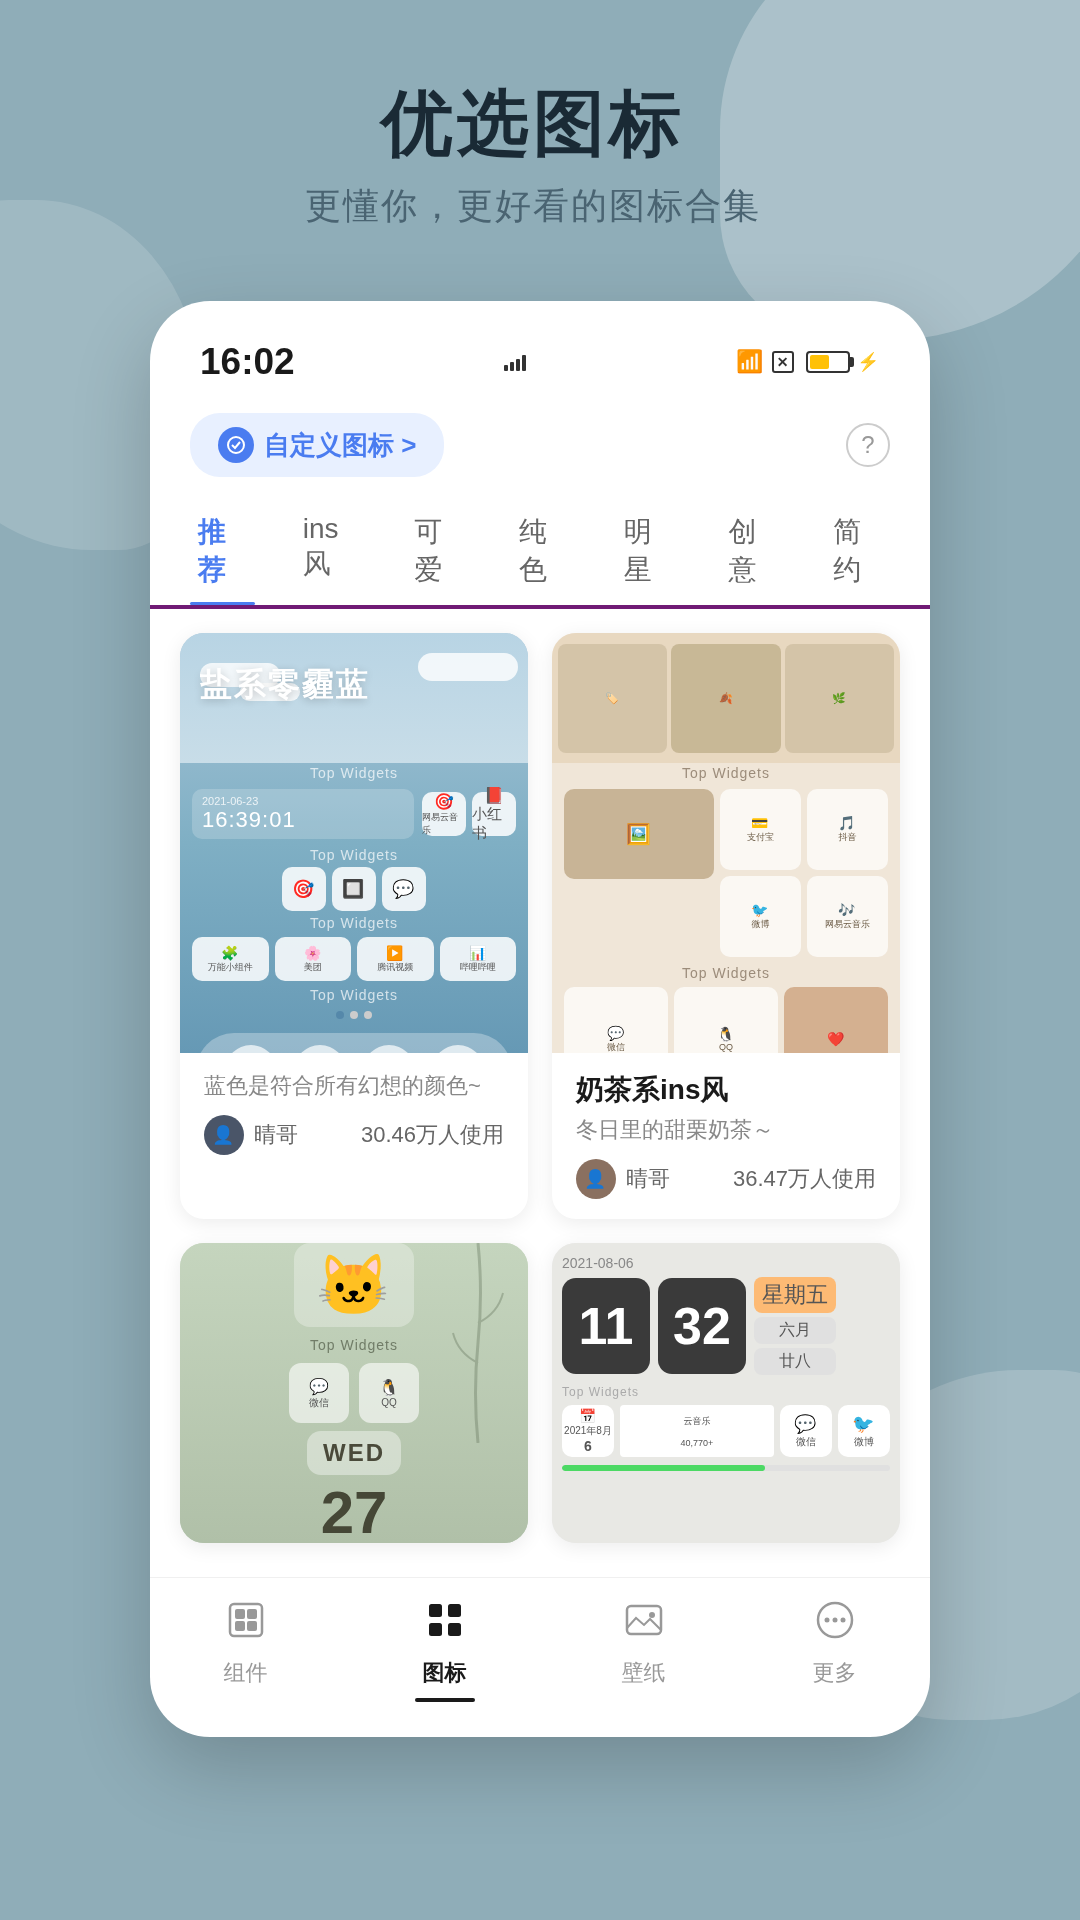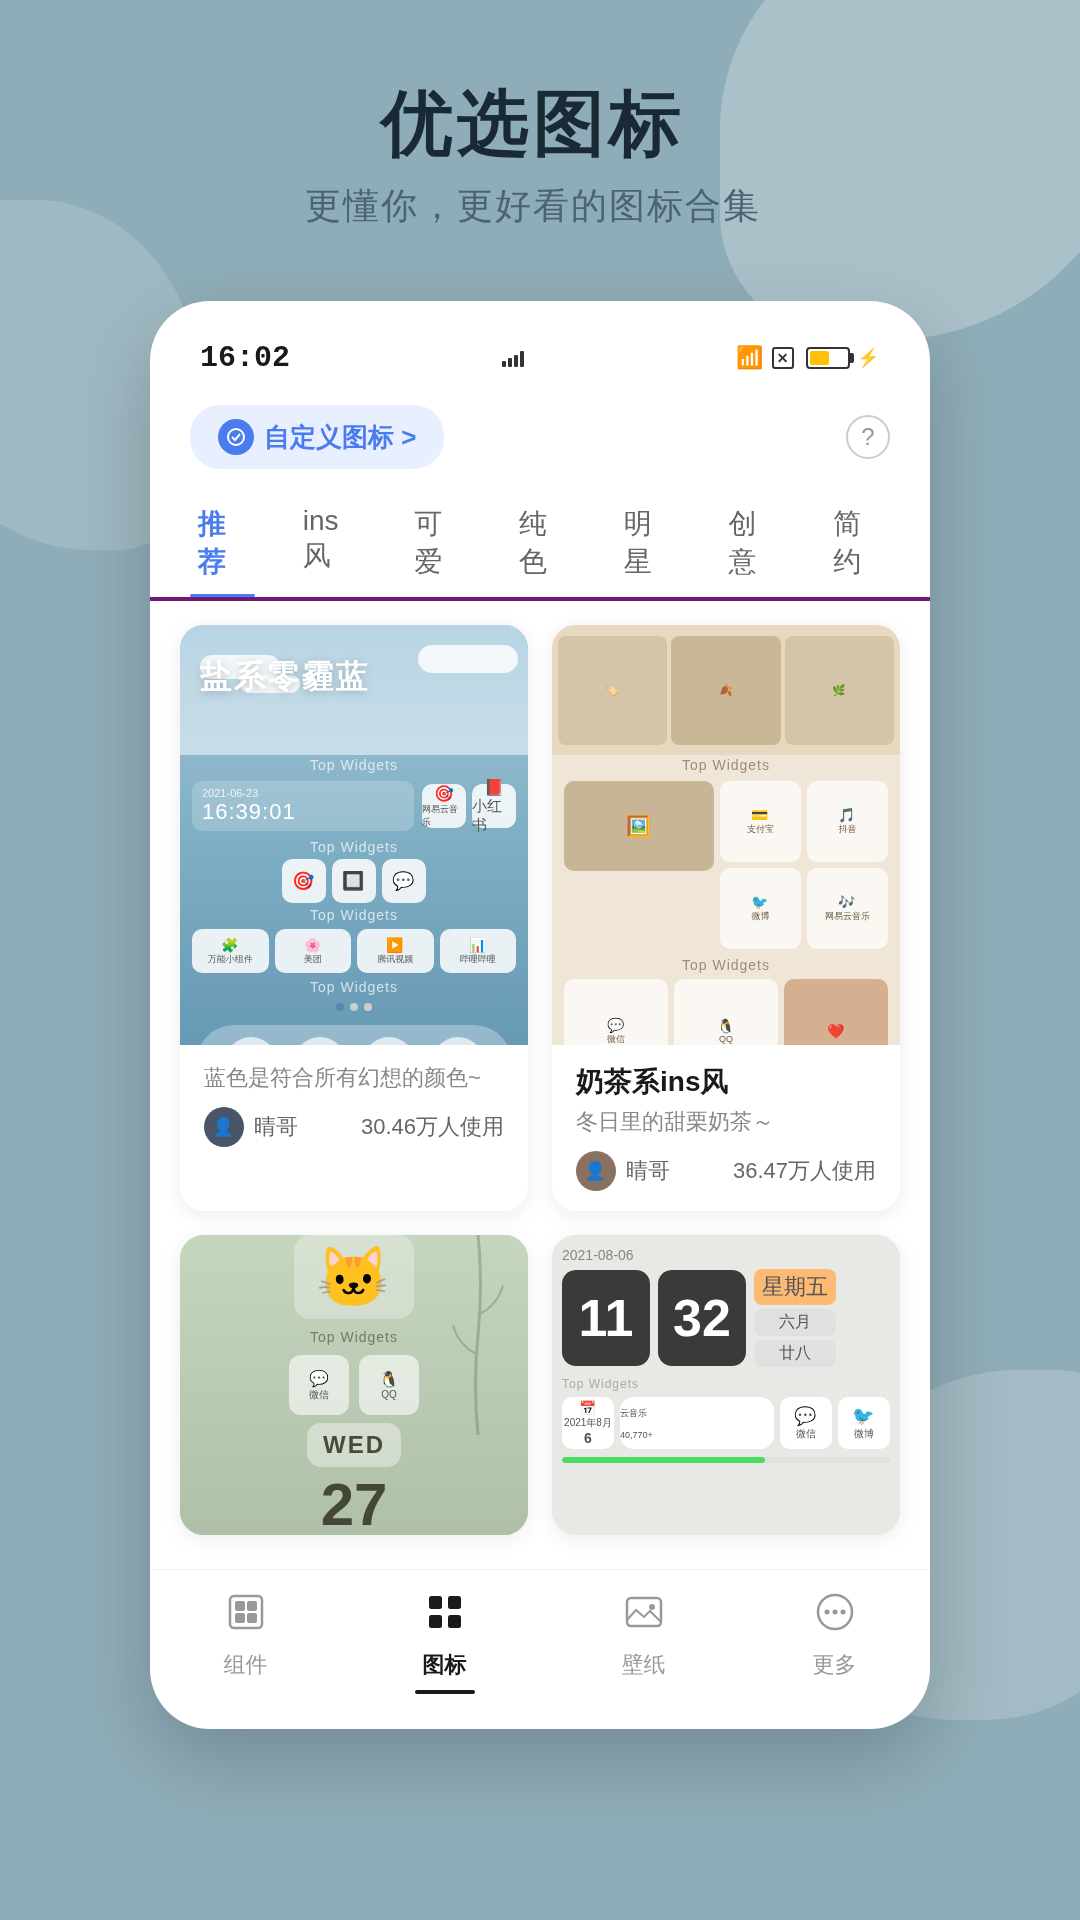--- a/index.html
+++ b/index.html
@@ -78,21 +78,21 @@
     
     .status-bar {
       display: flex;
       justify-content: space-between;
       align-items: center;
       padding: 10px 50px;
       font-size: 28px;
       font-weight: 600;
       color: #1a1a1a;
     }
-    .status-time { font-size: 30px; font-weight: 700; font-family: Liberation Mono, monospace; }
+    .status-time { font-size: 37px; font-weight: 700; }
     .status-icons { display: flex; align-items: center; gap: 8px; }
     .wifi-icon { font-size: 22px; }
     .battery-icon {
       width: 44px; height: 22px;
       border: 2px solid #333;
       border-radius: 4px;
       position: relative;
       display: inline-flex;
       align-items: center;
       padding: 2px;
@@ -617,21 +617,21 @@
             </div>
           </div>
           <div class="top-widgets-text" style="color:#aaa;text-align:left;font-size:12px;">Top Widgets</div>
 
           <div style="display:flex;gap:6px;margin-top:4px;">
             <div style="background:white;border-radius:10px;width:52px;height:52px;display:flex;flex-direction:column;align-items:center;justify-content:center;font-size:10px;color:#555;">
               <span style="font-size:14px;">📅</span>
               <span>2021年8月</span>
               <span style="font-size:14px;font-weight:700;">6</span>
             </div>
-            <div style="background:white;border-radius:14px;flex:1;height:52px;display:flex;flex-direction:column;align-items:flex-start;justify-content:center;font-size:9px;color:#555;gap:10px;">
+            <div style="background:white;border-radius:4px;flex:1;height:52px;display:flex;flex-direction:column;align-items:center;justify-content:center;font-size:9px;color:#555;gap:10px;">
               <span>云音乐</span>
               <span>40,770+</span>
             </div>
             <div style="background:white;border-radius:10px;width:52px;height:52px;display:flex;flex-direction:column;align-items:center;justify-content:center;font-size:10px;color:#555;">
               <span style="font-size:18px;color:#07c160;">💬</span>
               <span>微信</span>
             </div>
             <div style="background:white;border-radius:10px;width:52px;height:52px;display:flex;flex-direction:column;align-items:center;justify-content:center;font-size:10px;color:#555;">
               <span style="font-size:18px;color:#e6002d;">🐦</span>
               <span>微博</span>

